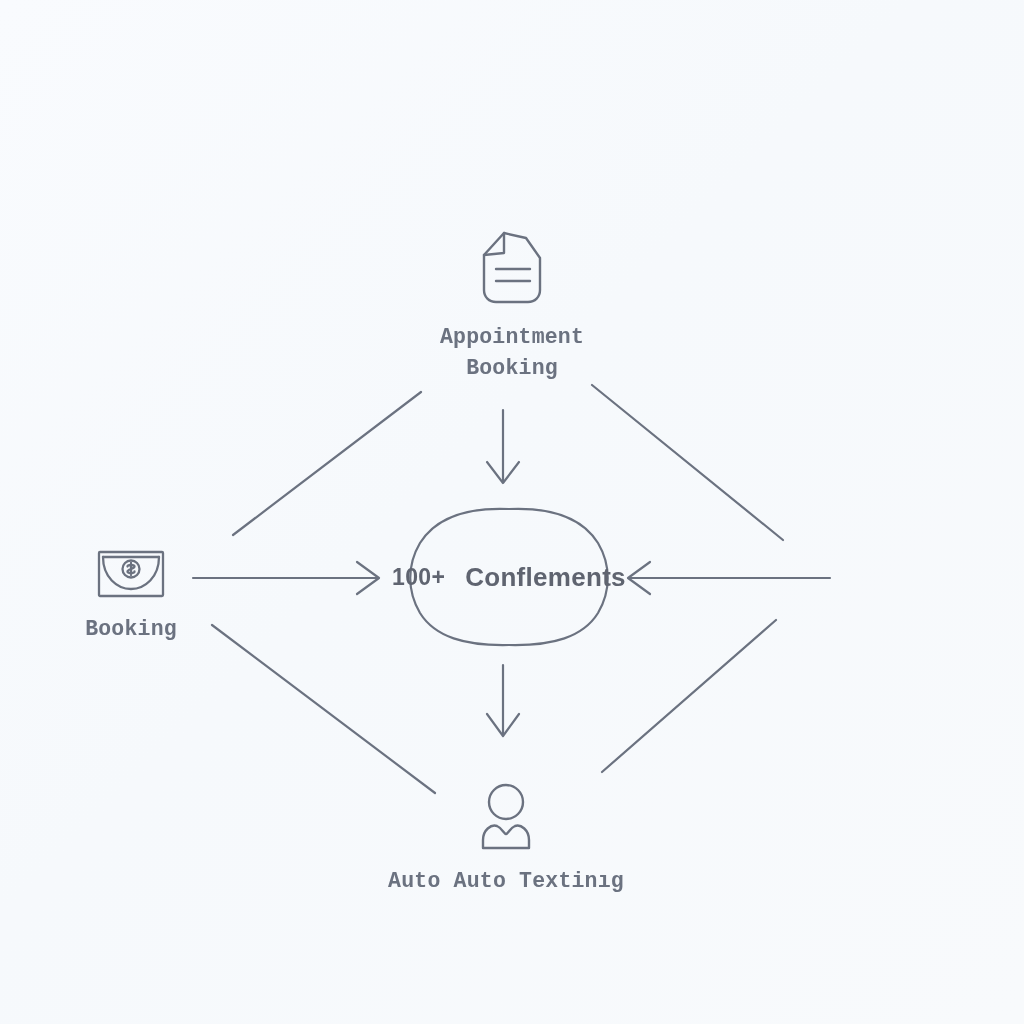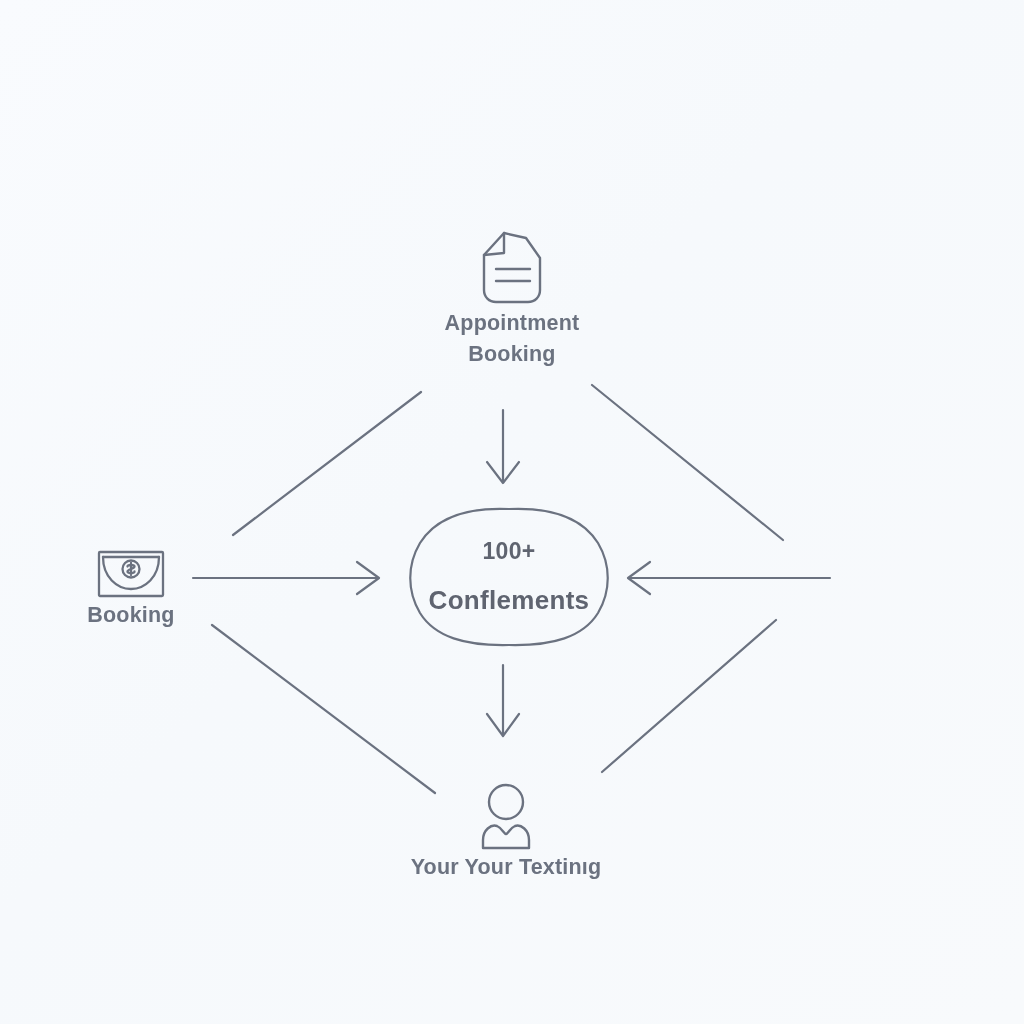--- a/index.html
+++ b/index.html
@@ -35,27 +35,28 @@
     flex-direction: column;
     align-items: center;
     justify-content: flex-start;
     text-align: center;
   }
   .node-icon {
     display: block;
     line-height: 0;
   }
   .node-label {
+    margin-top: 14px;
     font-size: 21.5px;
     font-weight: bold;
     color: #6b7280;
     letter-spacing: 0.2px;
     line-height: 1.42;
     white-space: pre-line;
-    font-family: Liberation Sans, sans-serif;
+    font-family: Liberation Mono, monospace;
   }
   
   #node-top {
     left: 372px;
     top: 228px;
     width: 280px;
   }
   #node-left {
     left: 26px;
     top: 548px;
@@ -78,21 +79,20 @@
     height: 144px;
     justify-content: center;
   }
   #node-center .center-text {
     position: absolute;
     left: 0;
     top: 0;
     width: 208px;
     height: 144px;
     display: flex;
-    flex-direction: column;
     align-items: center;
     justify-content: center;
     gap: 20px;
   }
   .center-line-1 {
     font-size: 23px;
     font-weight: bold;
     color: #5f6470;
     letter-spacing: 0.3px;
   }
@@ -184,16 +184,16 @@
   </div>
 
 
   <div class="node" id="node-bottom">
     <span class="node-icon">
       <svg width="64" height="70" viewBox="0 0 64 70" xmlns="http://www.w3.org/2000/svg" fill="none" stroke="#6b7280" stroke-width="2.4" stroke-linejoin="round" stroke-linecap="round">
         <circle cx="32" cy="20" r="17"></circle>
         <path d="M9 66 L9 58 C9 48 17 42 23 44 C28 46 30 52 32 52 C34 52 36 46 41 44 C47 42 55 48 55 58 L55 66 Z"></path>
       </svg>
     </span>
-    <span class="node-label">Your Your Textinıg</span>
+    <span class="node-label">Auto Auto Textinıg</span>
   </div>
 
 </div>
 
 </body></html>

